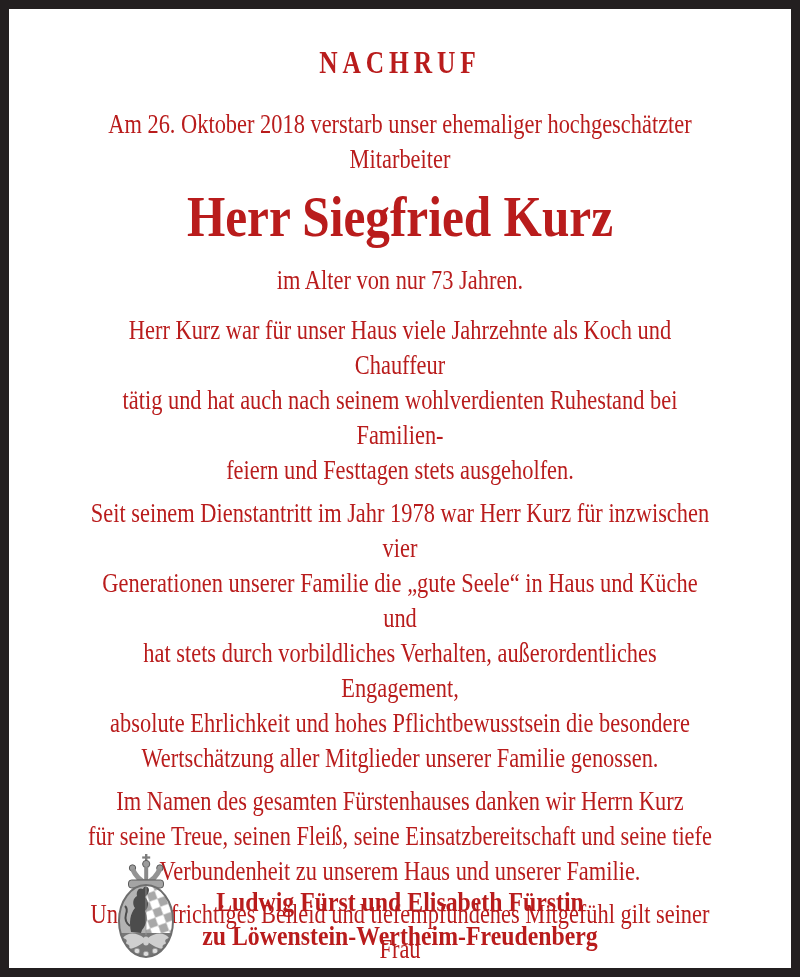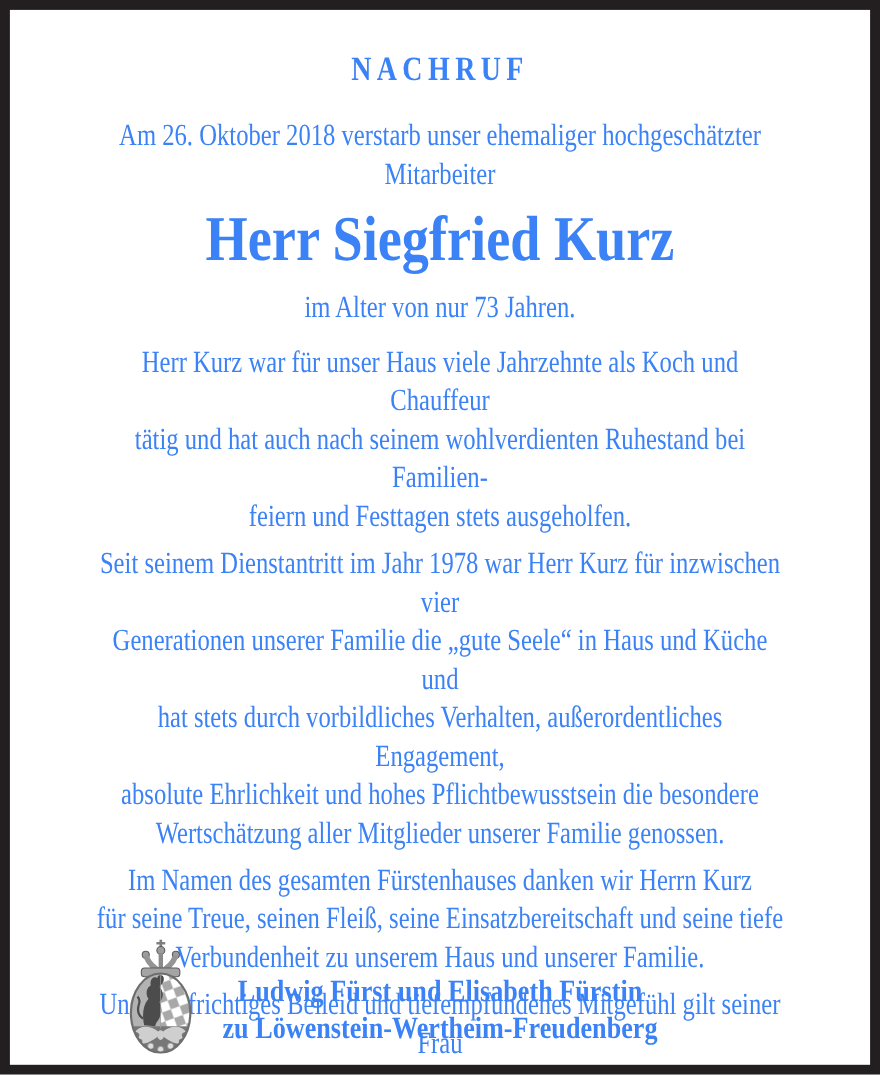--- a/index.html
+++ b/index.html
@@ -9,21 +9,21 @@
     background: #ffffff;
   }
   .page {
     position: relative;
     width: 800px;
     height: 977px;
     box-sizing: border-box;
     background: #ffffff;
     border: 9px solid #231f20;
     font-family: "Liberation Serif", "DejaVu Serif", serif;
-    color: #3b82f6;
+    color: #b91c1c;
     text-align: center;
     overflow: hidden;
   }
   .header-title {
     margin-top: 37px;
     font-size: 31px;
     font-weight: bold;
     letter-spacing: 6px;
     line-height: 34px;
     transform: scaleX(0.82);

